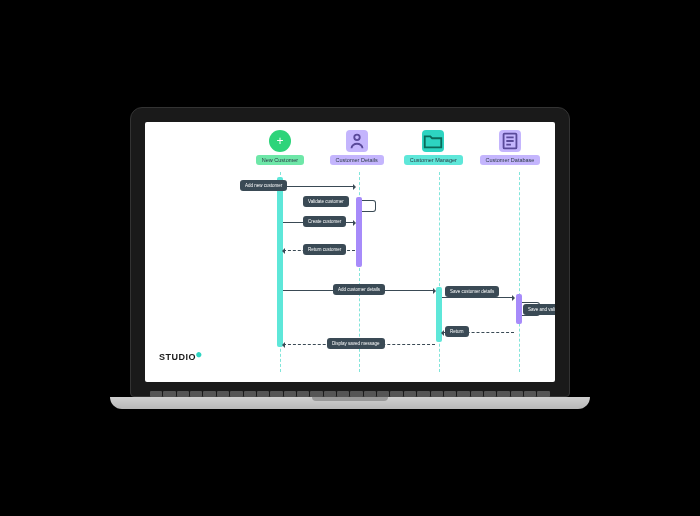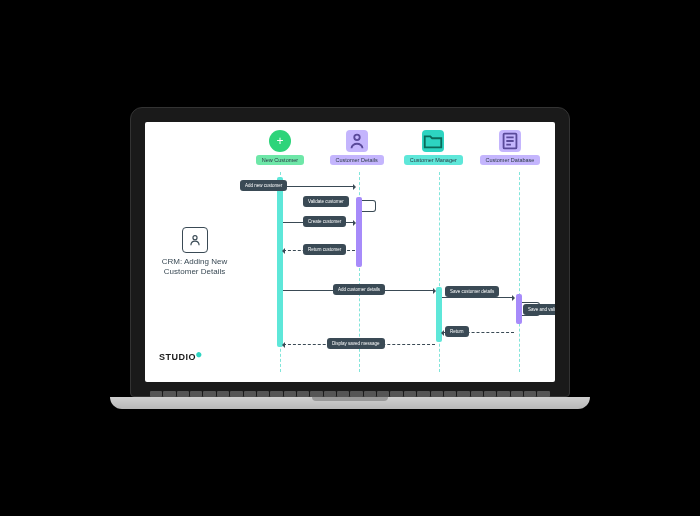--- a/index.html
+++ b/index.html
@@ -254,29 +254,20 @@
       <div class="msg-box" style="left:95px; top:58px;">Add new customer</div>
       <div class="msg-box" style="left:158px; top:74px;">Validate customer</div>
       <div class="msg-box" style="left:158px; top:94px;">Create customer</div>
       <div class="msg-box" style="left:158px; top:122px;">Return customer</div>
       <div class="msg-box" style="left:188px; top:162px;">Add customer details</div>
       <div class="msg-box" style="left:300px; top:164px;">Save customer details</div>
       <div class="msg-box" style="left:378px; top:182px;">Save and validate</div>
       <div class="msg-box" style="left:300px; top:204px;">Return</div>
       <div class="msg-box" style="left:182px; top:216px;">Display saved message</div>
 
-      <div class="title-block">
-        <div class="title-icon">
-          <svg viewBox="0 0 24 24" fill="none" stroke="#3a4a55" stroke-width="2">
-              <circle cx="12" cy="8" r="3.5"></circle>
-              <path d="M5 21c0-4 3-7 7-7s7 3 7 7"></path>
-            </svg>
-        </div>
-        <div class="title-text">CRM: Adding New Customer Details</div>
-      </div>
 
       <div class="logo"><span>STUDIO</span><sup>⬤</sup></div>
 
     </div>
   </div>
   <div class="keyboard-base">
     <div class="kb-row">
       <div class="kb-key"></div>
         <div class="kb-key"></div>
         <div class="kb-key"></div>

